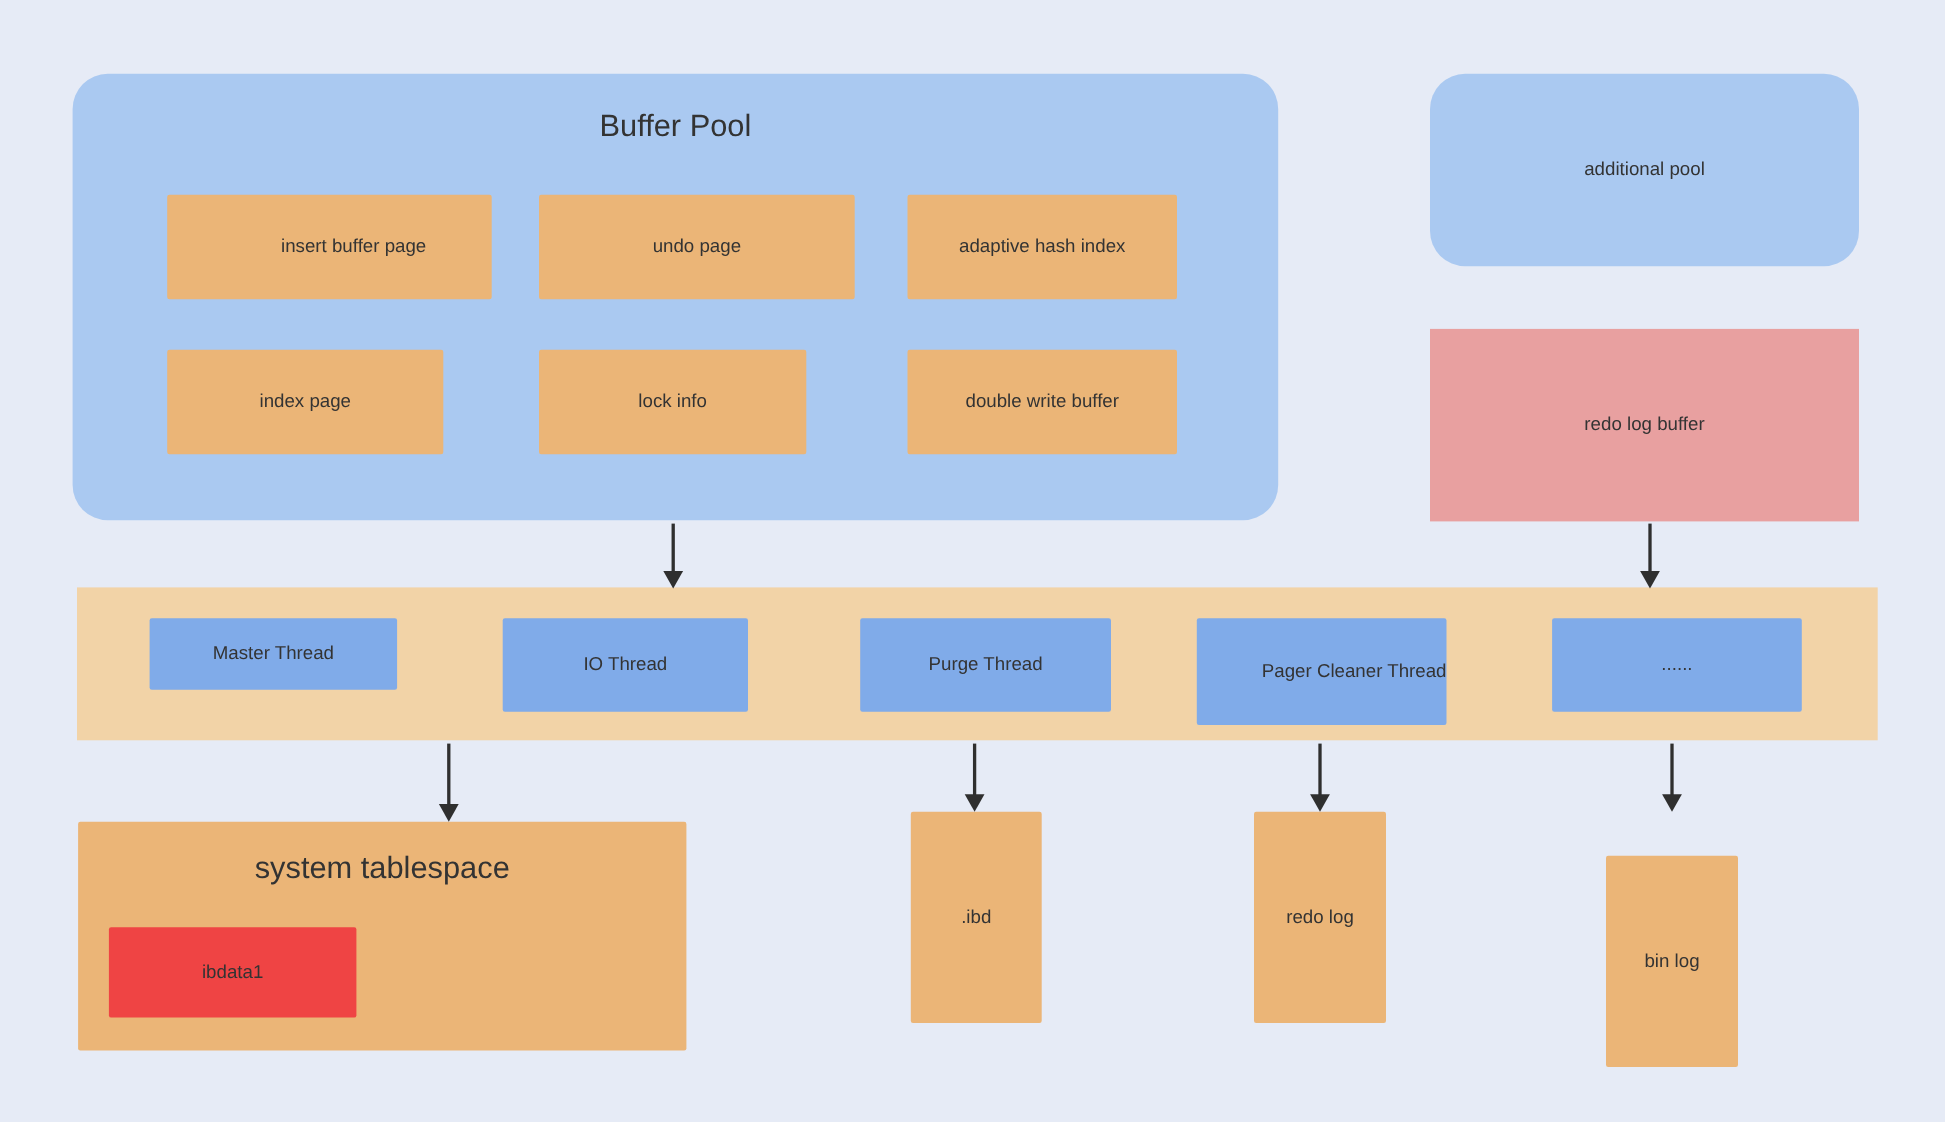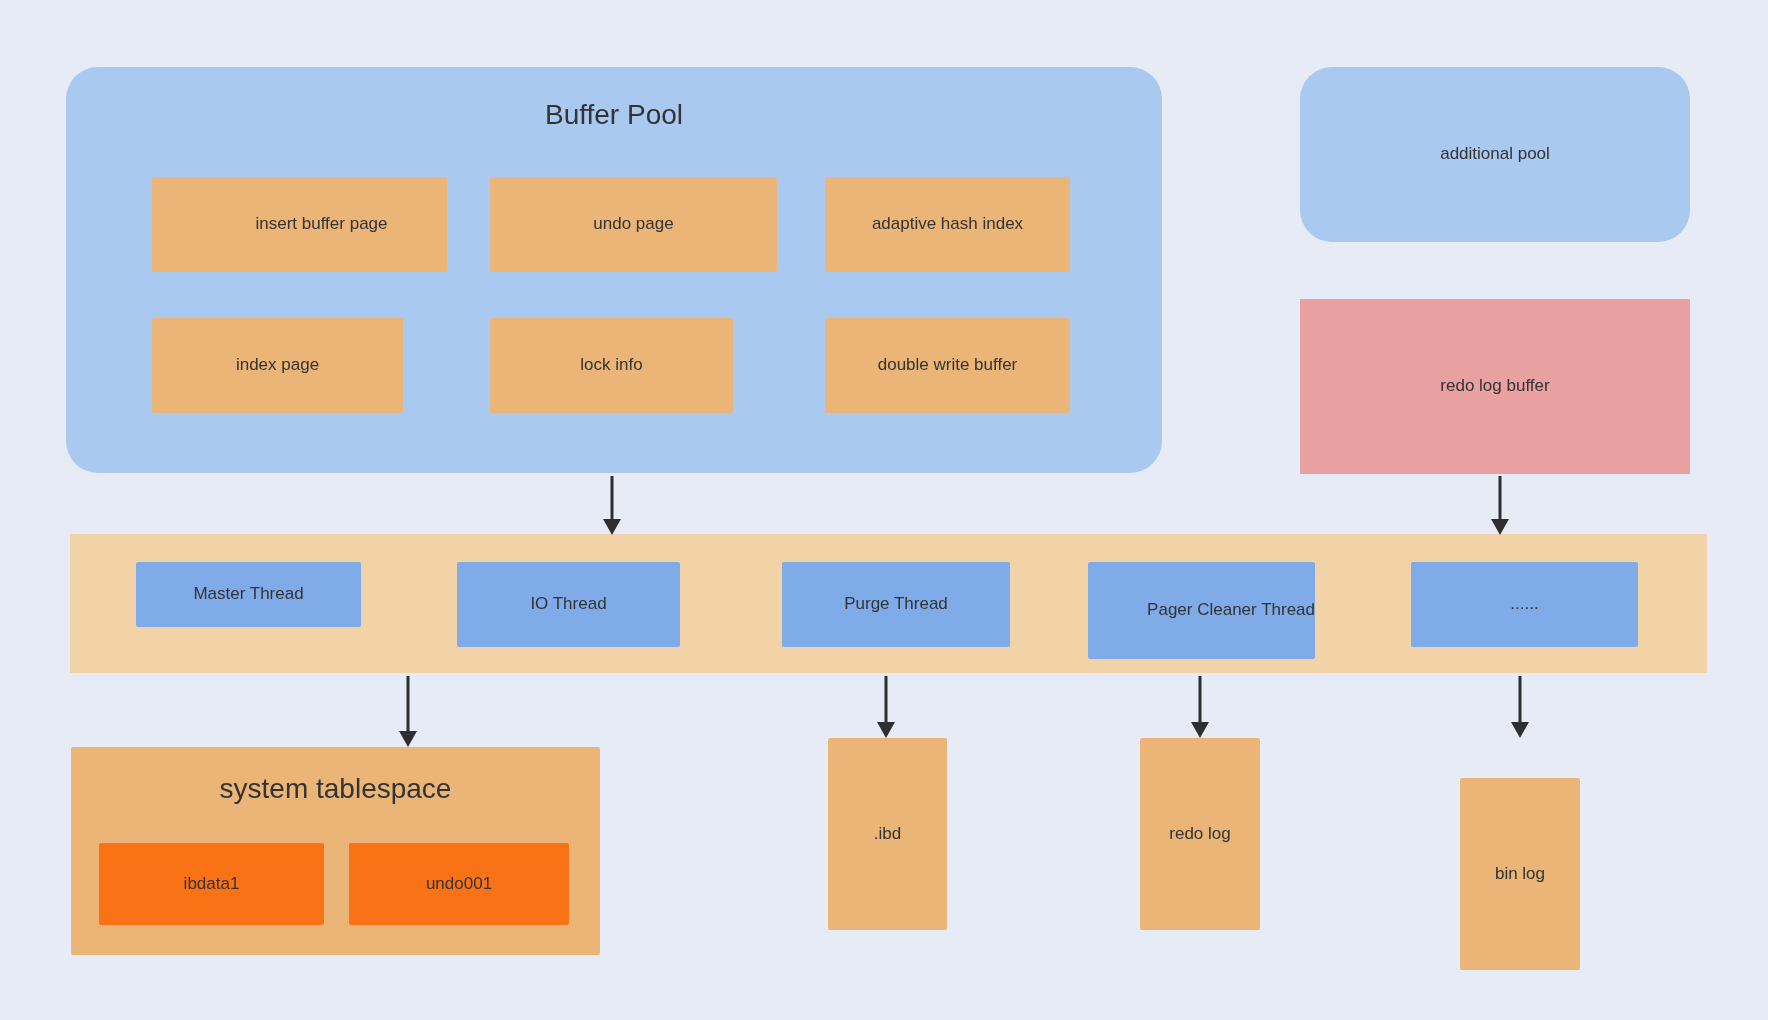--- a/index.html
+++ b/index.html
@@ -20,21 +20,21 @@
     justify-content: center;
     text-align: center;
   }
   .label { font-size: 17px; line-height: 1.35; }
   .title { font-size: 28px; }
   .pool-blue   { background: #aac9f1; border-radius: 32px; }
   .box-orange  { background: #ebb577; border-radius: 2px; }
   .band-orange { background: #f2d3a7; }
   .pink        { background: #e8a0a0; }
   .thread-blue { background: #80abe9; border-radius: 2px; }
-  .file-blue   { background: #f97316; border-radius: 2px; }
+  .file-blue   { background: #ef4444; border-radius: 2px; }
   .narrow span { display: inline-block; max-width: 185px; }
   .thread-narrow span { display: inline-block; max-width: 170px; }
 
   
   .buffer-pool { left: 66px; top: 67px; width: 1096px; height: 406px; }
   .buffer-pool-title { left: 0; top: 32px; width: 100%; text-align: center; }
   .cell-1 { left: 86px;  top: 110px; width: 251px; height: 95px; padding-left: 44px; }
   .cell-2 { left: 424px; top: 110px; width: 287px; height: 95px; }
   .cell-3 { left: 759px; top: 110px; width: 245px; height: 95px; }
   .cell-4 { left: 86px;  top: 251px; width: 251px; height: 95px; }
@@ -44,21 +44,21 @@
   .additional-pool { left: 1300px; top: 67px;  width: 390px; height: 175px; }
   .redo-log-buffer { left: 1300px; top: 299px; width: 390px; height: 175px; }
 
   .thread-band { left: 70px; top: 534px; width: 1637px; height: 139px; }
   .thread-1 { left: 66px;   top: 28px; width: 225px; height: 65px; }
   .thread-2 { left: 387px;  top: 28px; width: 223px; height: 85px; }
   .thread-3 { left: 712px;  top: 28px; width: 228px; height: 85px; }
   .thread-4 { left: 1018px; top: 28px; width: 227px; height: 97px; justify-content: flex-end; }
   .thread-5 { left: 1341px; top: 28px; width: 227px; height: 85px; }
 
-  .system-tablespace { left: 71px; top: 747px; width: 529px; height: 208px; }
+  .system-tablespace { left: 71px; top: 747px; width: 529px; height: 208px; padding-left: 24px; }
   .system-tablespace-title { left: 0; top: 26px; width: 100%; text-align: center; }
   .file-1 { left: 28px;  top: 96px; width: 225px; height: 82px; }
   .file-2 { left: 278px; top: 96px; width: 220px; height: 82px; }
 
   .ibd-box      { left: 828px;  top: 738px; width: 119px; height: 192px; }
   .redo-log-box { left: 1140px; top: 738px; width: 120px; height: 192px; }
   .bin-log-box  { left: 1460px; top: 738px; width: 120px; height: 192px; margin-top: 40px; }
 
   
   .arrow { position: absolute; width: 20px; }
@@ -136,23 +136,20 @@
     <div class="abs thread-blue flex-c label thread-5">
       <span>......</span>
     </div>
   </div>
 
   <div class="abs box-orange system-tablespace">
     <div class="abs title system-tablespace-title">system tablespace</div>
     <div class="abs file-blue flex-c label file-1">
       <span>ibdata1</span>
     </div>
-    <div class="abs file-blue flex-c label file-2">
-      <span>undo001</span>
-    </div>
   </div>
 
   <div class="abs box-orange flex-c label ibd-box">
     <span>.ibd</span>
   </div>
   <div class="abs box-orange flex-c label redo-log-box">
     <span>redo log</span>
   </div>
   <div class="abs box-orange flex-c label bin-log-box">
     <span>bin log</span>

